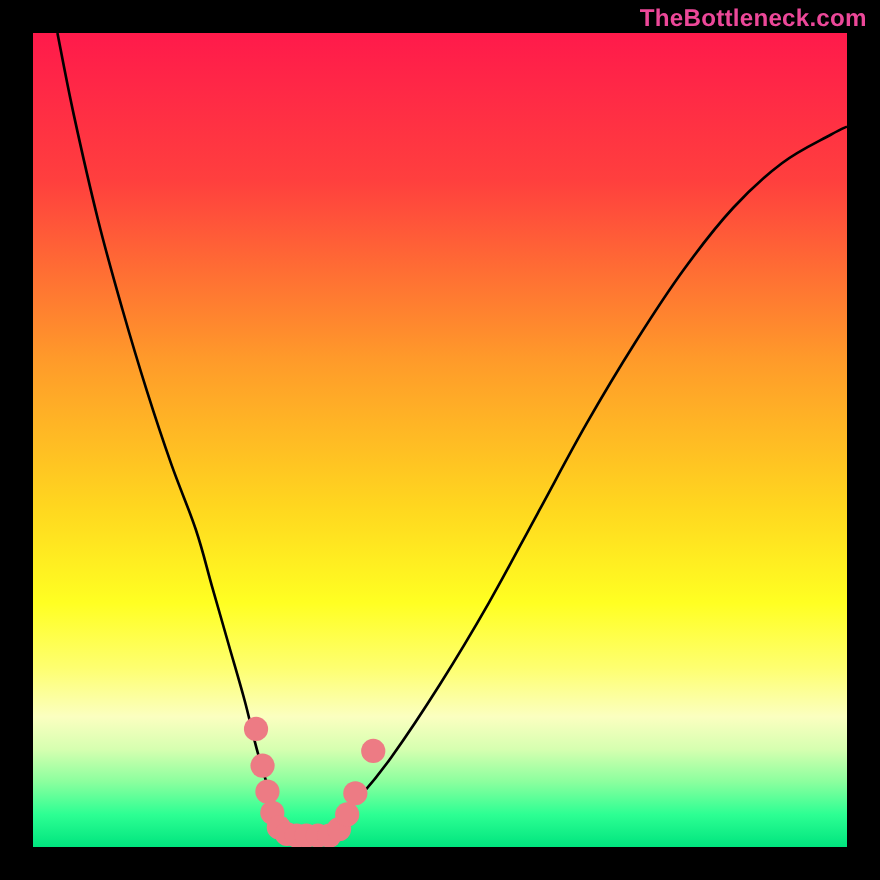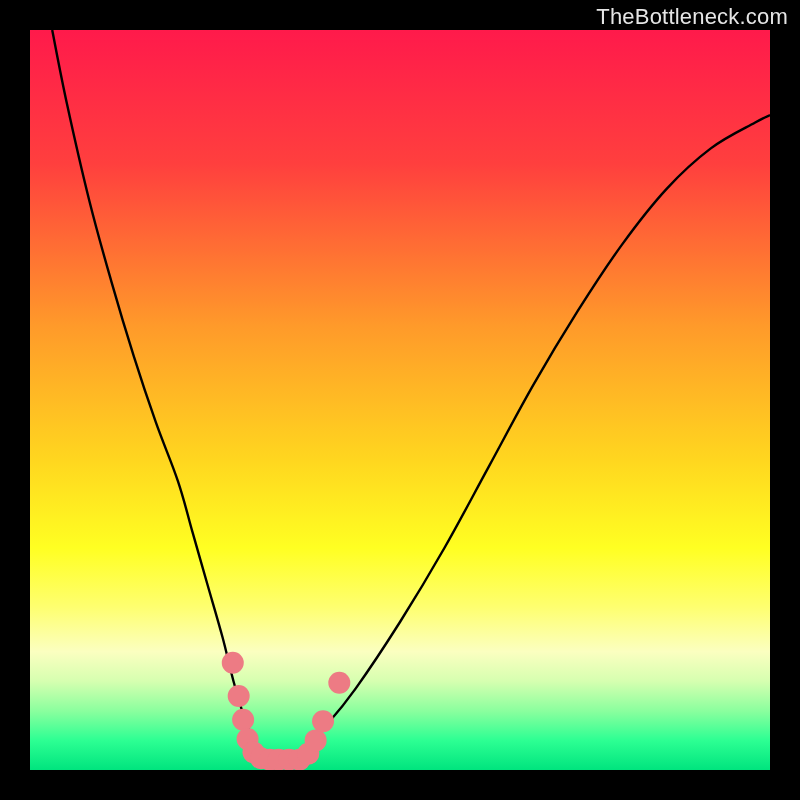--- a/index.html
+++ b/index.html
@@ -23,23 +23,23 @@
     top: 30px;
     left: 30px;
     width: 740px;
     height: 740px;
     overflow: hidden;
   }
   .watermark {
     position: absolute;
     top: 4px;
     right: 12px;
-    color: #e5e5e5;
+    color: #ec4899;
     font-size: 22px;
-    font-weight: 400;
+    font-weight: 700;
     letter-spacing: 0.2px;
     user-select: none;
   }
   svg { display: block; }
 </style>
 </head>
 <body>
 
 <div class="frame">
   <div class="watermark">TheBottleneck.com</div>

